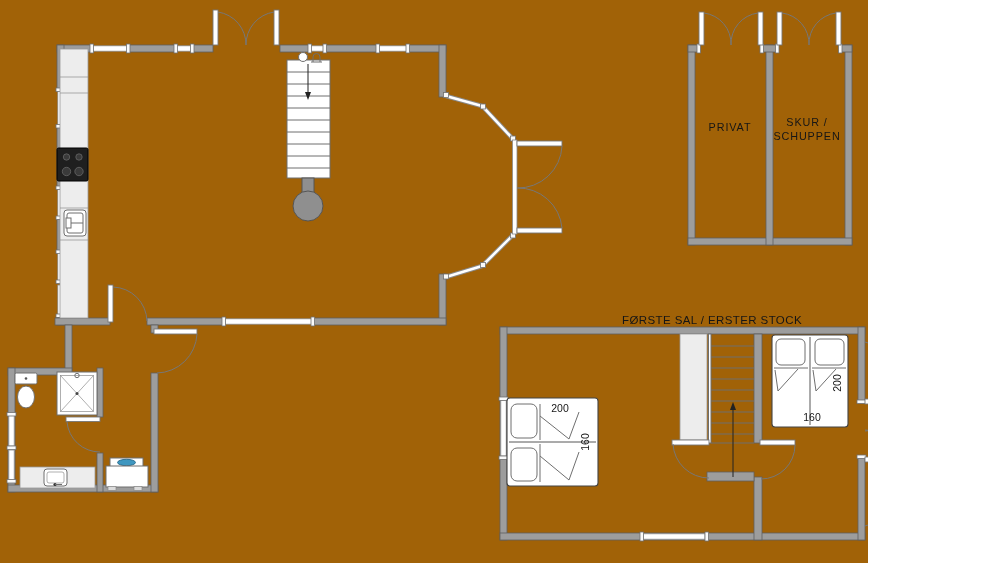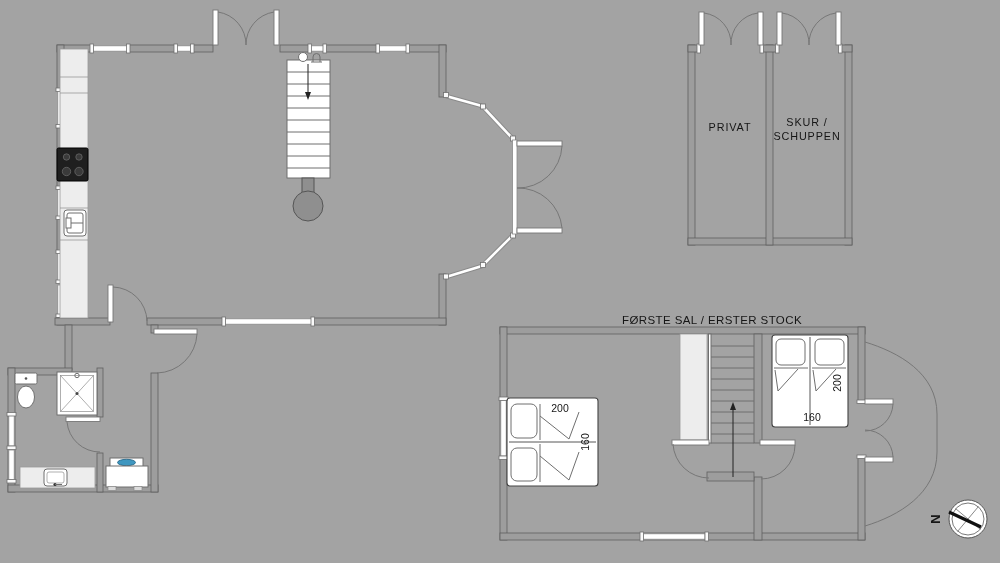--- a/index.html
+++ b/index.html
@@ -1,16 +1,16 @@
 <!DOCTYPE html>
 <html><head>
 <meta charset="utf-8">
 <style>
   html,body{margin:0;padding:0;background:#fff;}
-  #stage{position:relative;width:1000px;height:563px;background:#a3a3a3;overflow:hidden;
+  #stage{position:relative;width:868px;height:563px;background:#a16207;overflow:hidden;
          font-family:"Liberation Sans",sans-serif;}
   svg{position:absolute;left:0;top:0;}
   .wall{fill:#9d9d9d;stroke:#5f5f5f;stroke-width:.8;}
   .win{fill:#ffffff;stroke:#8a8a8a;stroke-width:.8;}
   .cap{fill:#fafafa;stroke:#6f6f6f;stroke-width:.8;}
   .thin{fill:none;stroke:#6f6f6f;stroke-width:1;}
   .hair{fill:none;stroke:#8d8d8d;stroke-width:.7;}
   .fix{fill:#ffffff;stroke:#6f6f6f;stroke-width:1;}
   .lgrey{fill:#ededed;stroke:#9a9a9a;stroke-width:.8;}
   .dark{fill:#8f8f8f;stroke:#555555;stroke-width:1;}

